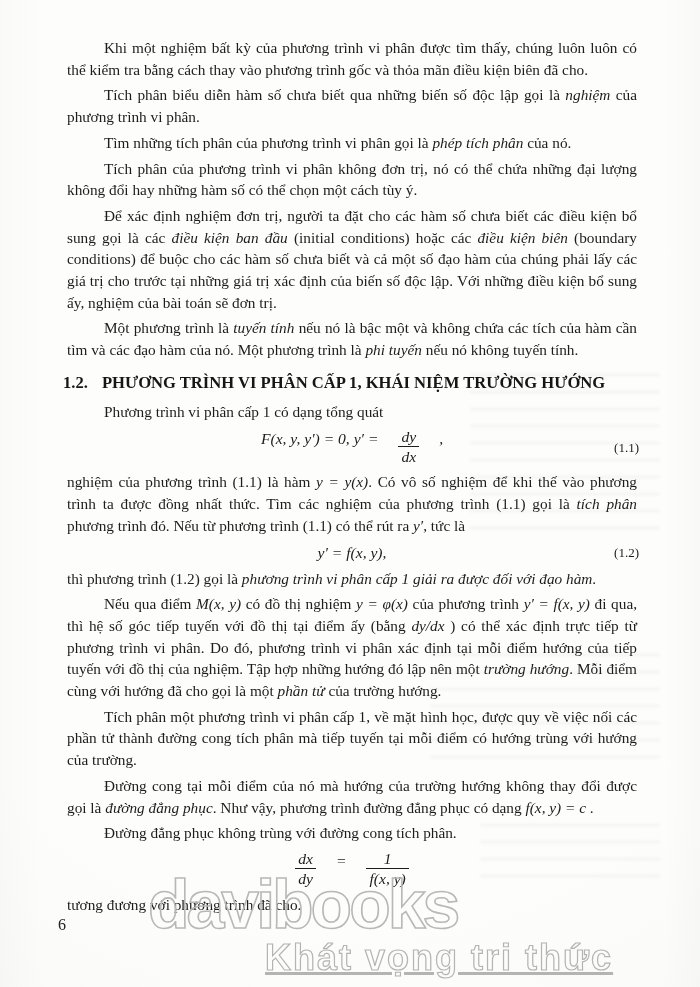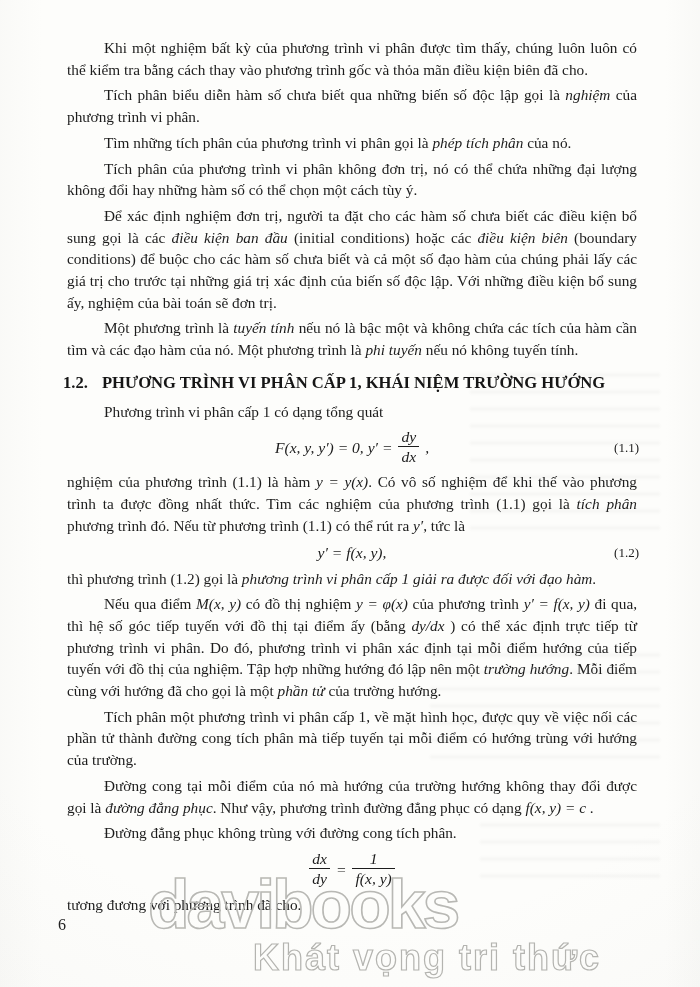--- a/index.html
+++ b/index.html
@@ -28,44 +28,44 @@
   p.para.noindent{text-indent:0;}
   .it{font-style:italic;}
   h2.section{
     margin:10px 0 7px 0;font-size:16.6px;line-height:23px;
     font-weight:bold;color:#161616;display:flex;gap:14px;text-align:left;
   }
   .eqrow{
     position:relative;margin:6px 0 5px 0;text-align:center;
     font-style:italic;font-size:15.6px;line-height:20px;
   }
-  .eqrow .eq-math{display:inline-flex;align-items:center;gap:2px;}
+  .eqrow .eq-math{display:inline-flex;gap:16px;}
   .eq-label{
     position:absolute;right:2px;top:50%;transform:translateY(-50%);
     font-style:normal;font-size:13px;color:#1c1c1c;
   }
   .frac{display:inline-block;vertical-align:middle;text-align:center;margin:0 4px;position:relative;top:-1px;}
   .fnum{display:block;padding:0 3px 1px 3px;border-bottom:1.3px solid #1c1c1c;line-height:1.12;}
   .fden{display:block;padding:1px 3px 0 3px;line-height:1.12;}
   .page-number{
     position:absolute;left:58px;top:916px;font-size:16px;color:#222;
   }
   .watermark-word{
     position:absolute;left:148px;top:860px;width:420px;
     font-family:"Liberation Sans","DejaVu Sans",sans-serif;
     font-weight:bold;font-size:68px;line-height:88px;letter-spacing:-3px;
     color:transparent;-webkit-text-stroke:1.6px #b8b8b4;
     text-shadow:0 0 0 transparent;white-space:nowrap;pointer-events:none;
   }
   .watermark-tagline{
-    position:absolute;left:253px;top:938px;
+    position:absolute;left:265px;top:938px;
     font-family:"Liberation Sans","DejaVu Sans",sans-serif;
     font-weight:bold;font-size:36px;line-height:40px;letter-spacing:2px;
     color:transparent;-webkit-text-stroke:1.2px #b4b4b0;
-    white-space:nowrap;pointer-events:none;
+    white-space:nowrap;pointer-events:none;text-decoration:underline;
   }
 </style>
 </head>
 <body>
 
 <div class="scan-layer"></div>
 <div class="smudge" style="left:470px;top:360px;width:190px;height:170px;"></div>
 <div class="smudge" style="left:430px;top:640px;width:230px;height:130px;"></div>
 <div class="smudge" style="left:480px;top:810px;width:180px;height:70px;"></div>
 

